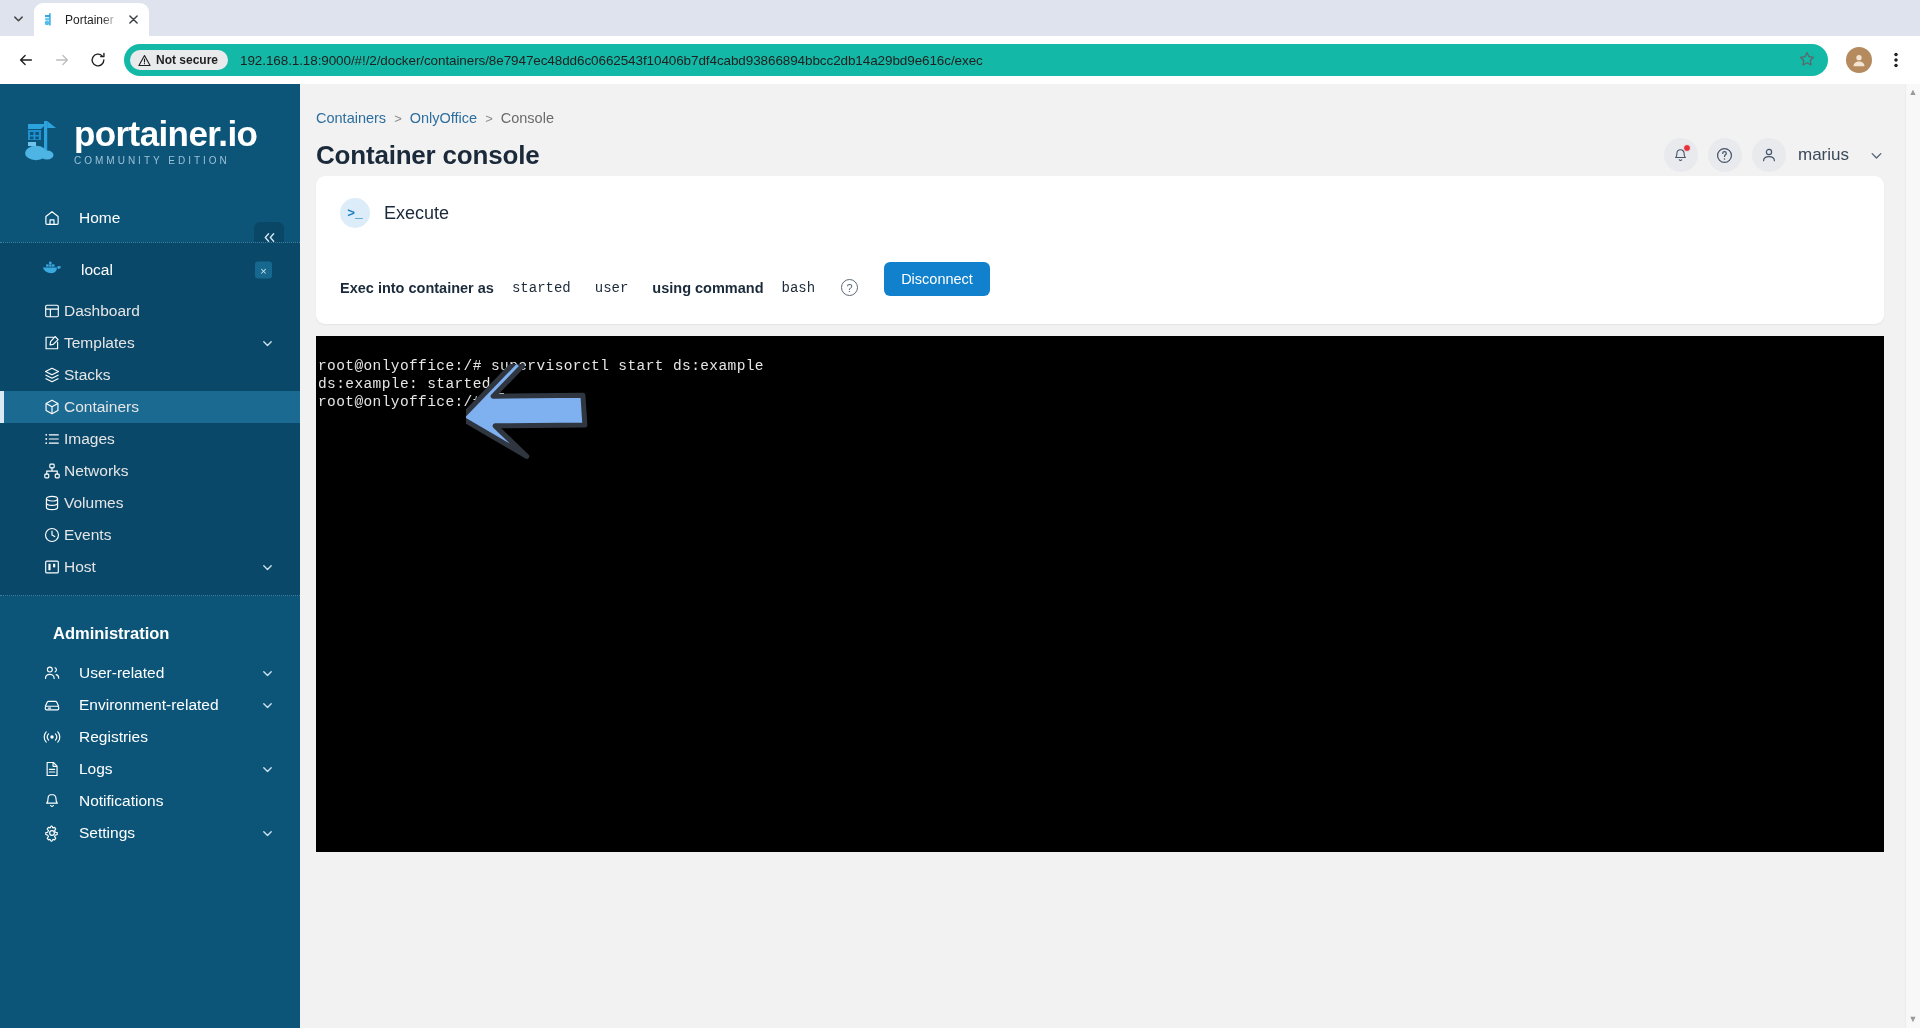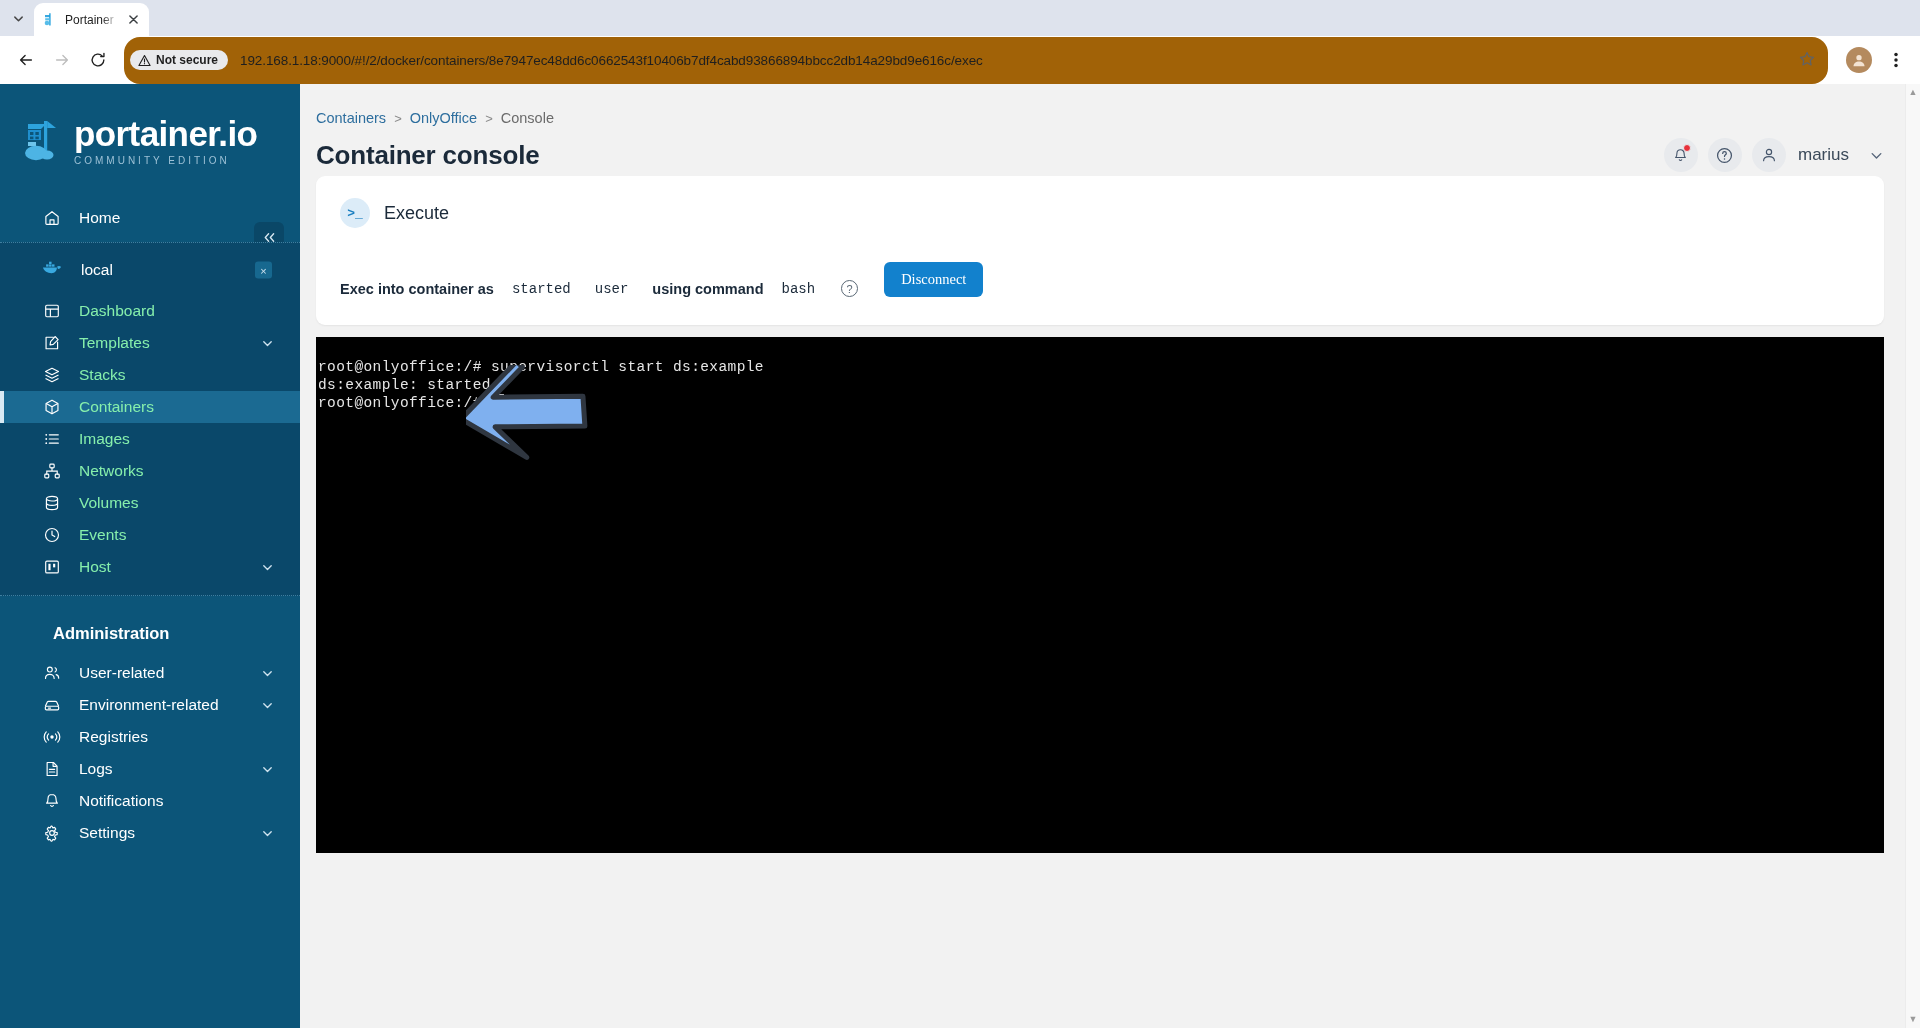--- a/index.html
+++ b/index.html
@@ -46,21 +46,21 @@
     height: 48px; background: #ffffff; display: flex; align-items: center;
     padding: 0 10px; gap: 4px; flex-shrink: 0;
   }
   .nav-btn {
     width: 32px; height: 32px; border-radius: 50%;
     display: flex; align-items: center; justify-content: center;
     color: #1f1f1f; flex-shrink: 0;
   }
   .nav-btn.disabled { color: #bdbdbd; }
   .omnibox {
-    flex: 1; height: 47px; background: #a16207; border-radius: 16px;
+    flex: 1; height: 32px; background: #14b8a6; border-radius: 16px;
     display: flex; align-items: center; padding: 0 10px 0 6px; gap: 6px;
     margin: 0 6px; min-width: 0;
   }
   .notsecure {
     display: flex; align-items: center; gap: 5px; background: #e9eaec;
     border-radius: 14px; padding: 3px 10px 3px 8px; flex-shrink: 0;
   }
   .notsecure-label { font-size: 12px; color: #1f1f1f; font-weight: 600; white-space: nowrap; }
   .omnibox-url {
     font-size: 13.5px; color: #1f1f1f; white-space: nowrap; overflow: hidden;
@@ -117,21 +117,21 @@
     color: #ffffff; font-size: 15.5px; position: relative;
   }
   .env-close {
     position: absolute; right: 28px; top: 50%; transform: translateY(-50%);
     width: 17px; height: 17px; border-radius: 3px; background: #17688f;
     color: #cfe3ef; font-size: 11px; display: flex; align-items: center; justify-content: center;
   }
   .env-items { margin-top: 8px; }
   .env-item {
     display: flex; align-items: center; height: 32px; padding-left: 42px;
-    gap: 18px; color: #86efac; font-size: 15.5px; position: relative;
+    gap: 3px; color: #e5e5e5; font-size: 15.5px; position: relative;
     margin-bottom: 0;
   }
   .env-item .ni-icon { width: 19px; height: 19px; flex-shrink: 0; display:flex; align-items:center; justify-content:center; }
   .env-item.active { background: #1b6a92; }
   .env-item.active::before {
     content: ""; position: absolute; left: 0; top: 0; bottom: 0;
     width: 4px; background: #d9eaf4;
   }
   .chev { margin-left: auto; margin-right: 26px; color: #cfe3ef; font-size: 12px; display: flex; }
 
@@ -183,21 +183,21 @@
     font-family: "Liberation Mono", monospace; font-size: 14px;
     color: #1b2a3a; font-weight: 400; margin: 0 6px;
   }
   .help-circle {
     width: 17px; height: 17px; border-radius: 50%; border: 1.3px solid #5a6875;
     display: flex; align-items: center; justify-content: center;
     font-size: 11px; color: #5a6875; margin: 0 14px 0 8px; flex-shrink: 0;
   }
   .disconnect-btn {
     background: #1281cd; color: #ffffff; border: none; border-radius: 6px;
-    padding: 9px 17px; font-size: 14.5px; font-family: Liberation Serif, serif;
+    padding: 9px 17px; font-size: 14.5px; font-family: Liberation Sans, sans-serif;
   }
 
   
   .terminal {
     margin: 12px 36px 0 16px; background: #000000; height: 516px;
     padding: 22px 0 0 0; position: relative; overflow: hidden;
   }
   .term-line {
     font-family: "Liberation Mono", monospace; font-size: 14.5px;
     color: #e6e6e6; line-height: 1.22; white-space: pre; padding-left: 2px;

